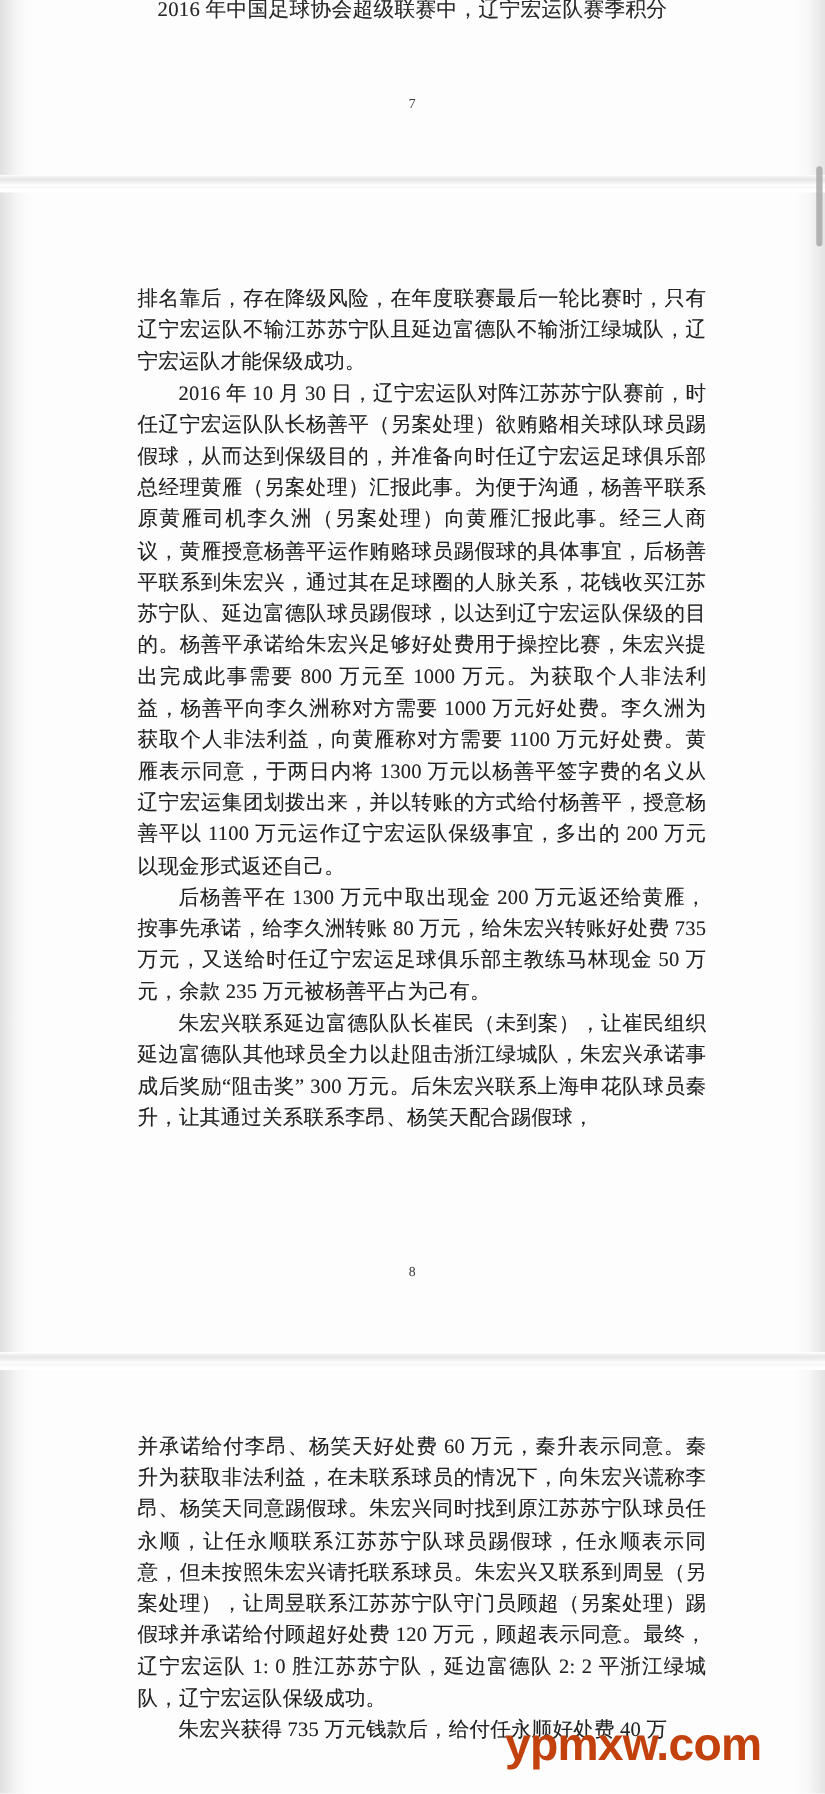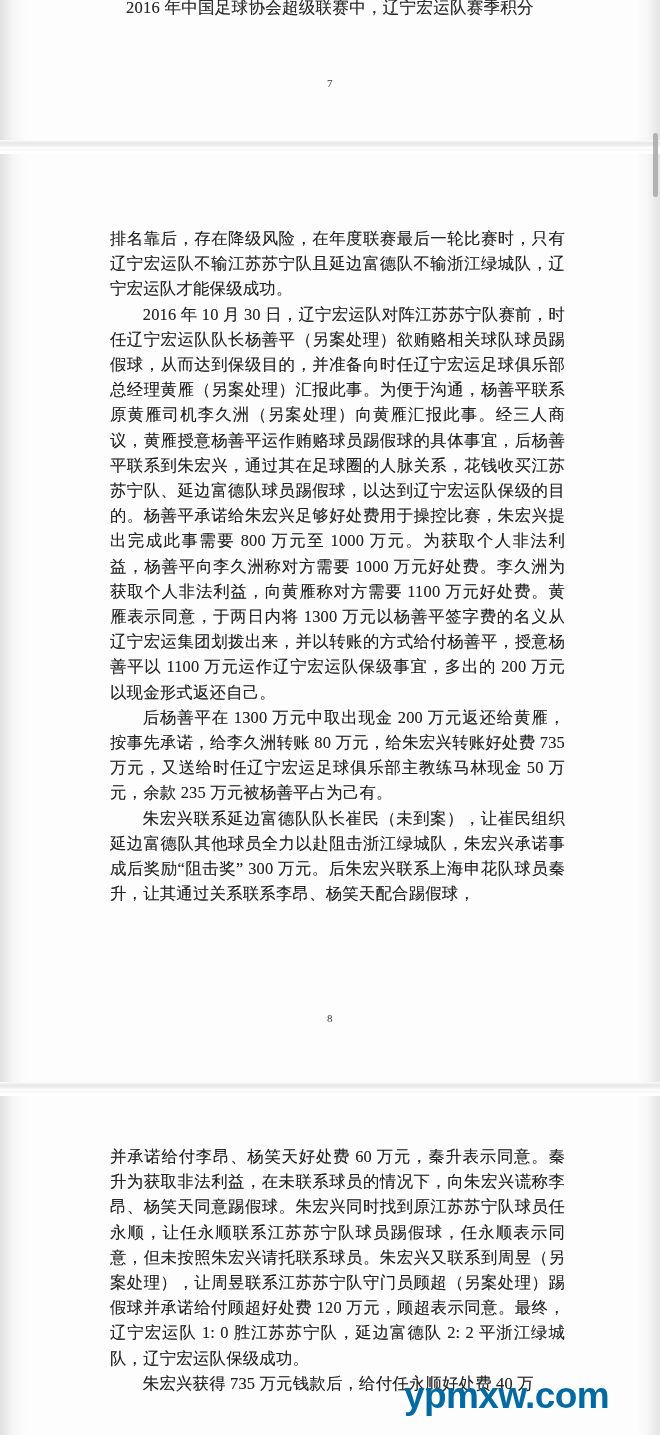--- a/index.html
+++ b/index.html
@@ -121,21 +121,21 @@
     font-size: 11px;
     line-height: 12px;
     color: #3a3a3a;
     letter-spacing: .3px;
     font-family: "Liberation Serif", "DejaVu Serif", serif;
   }
 
   
   .watermark {
     position: absolute;
-    color: #0369a1;
+    color: #c2410c;
     font-family: "Liberation Sans", "DejaVu Sans", sans-serif;
     font-weight: 700;
     font-size: 37px;
     line-height: 37px;
     letter-spacing: -0.6px;
     white-space: nowrap;
     user-select: none;
   }
 
   

